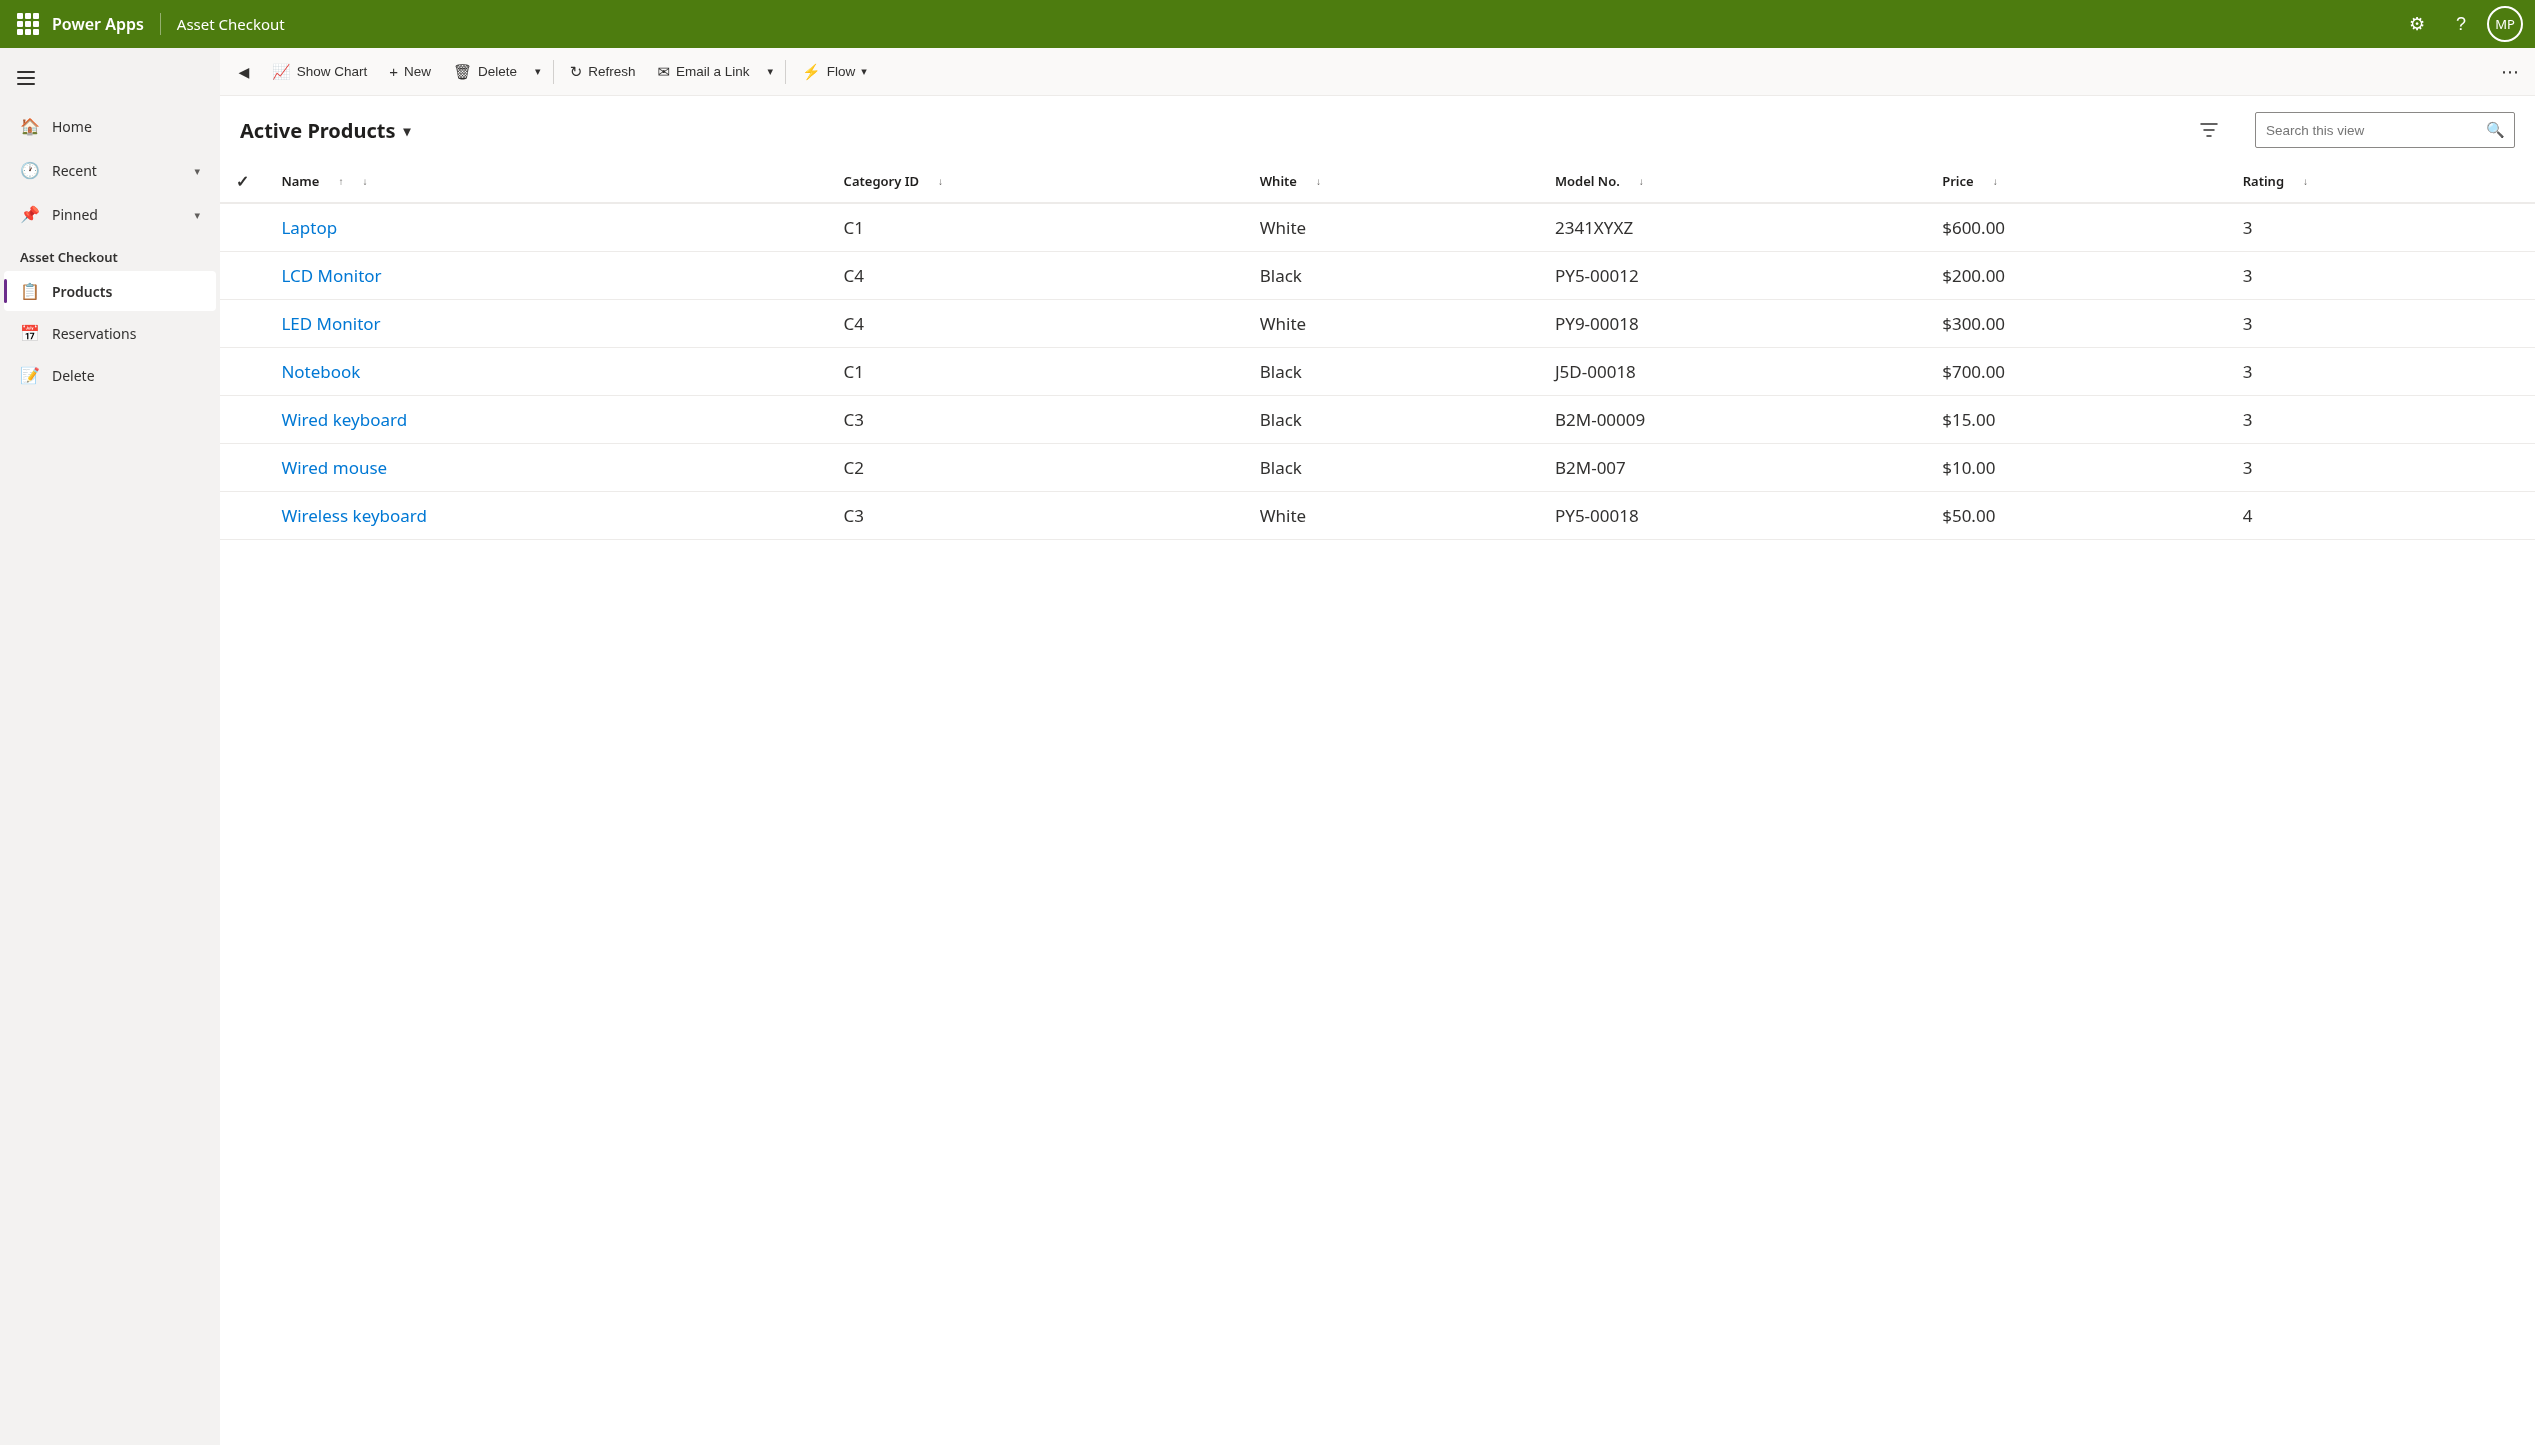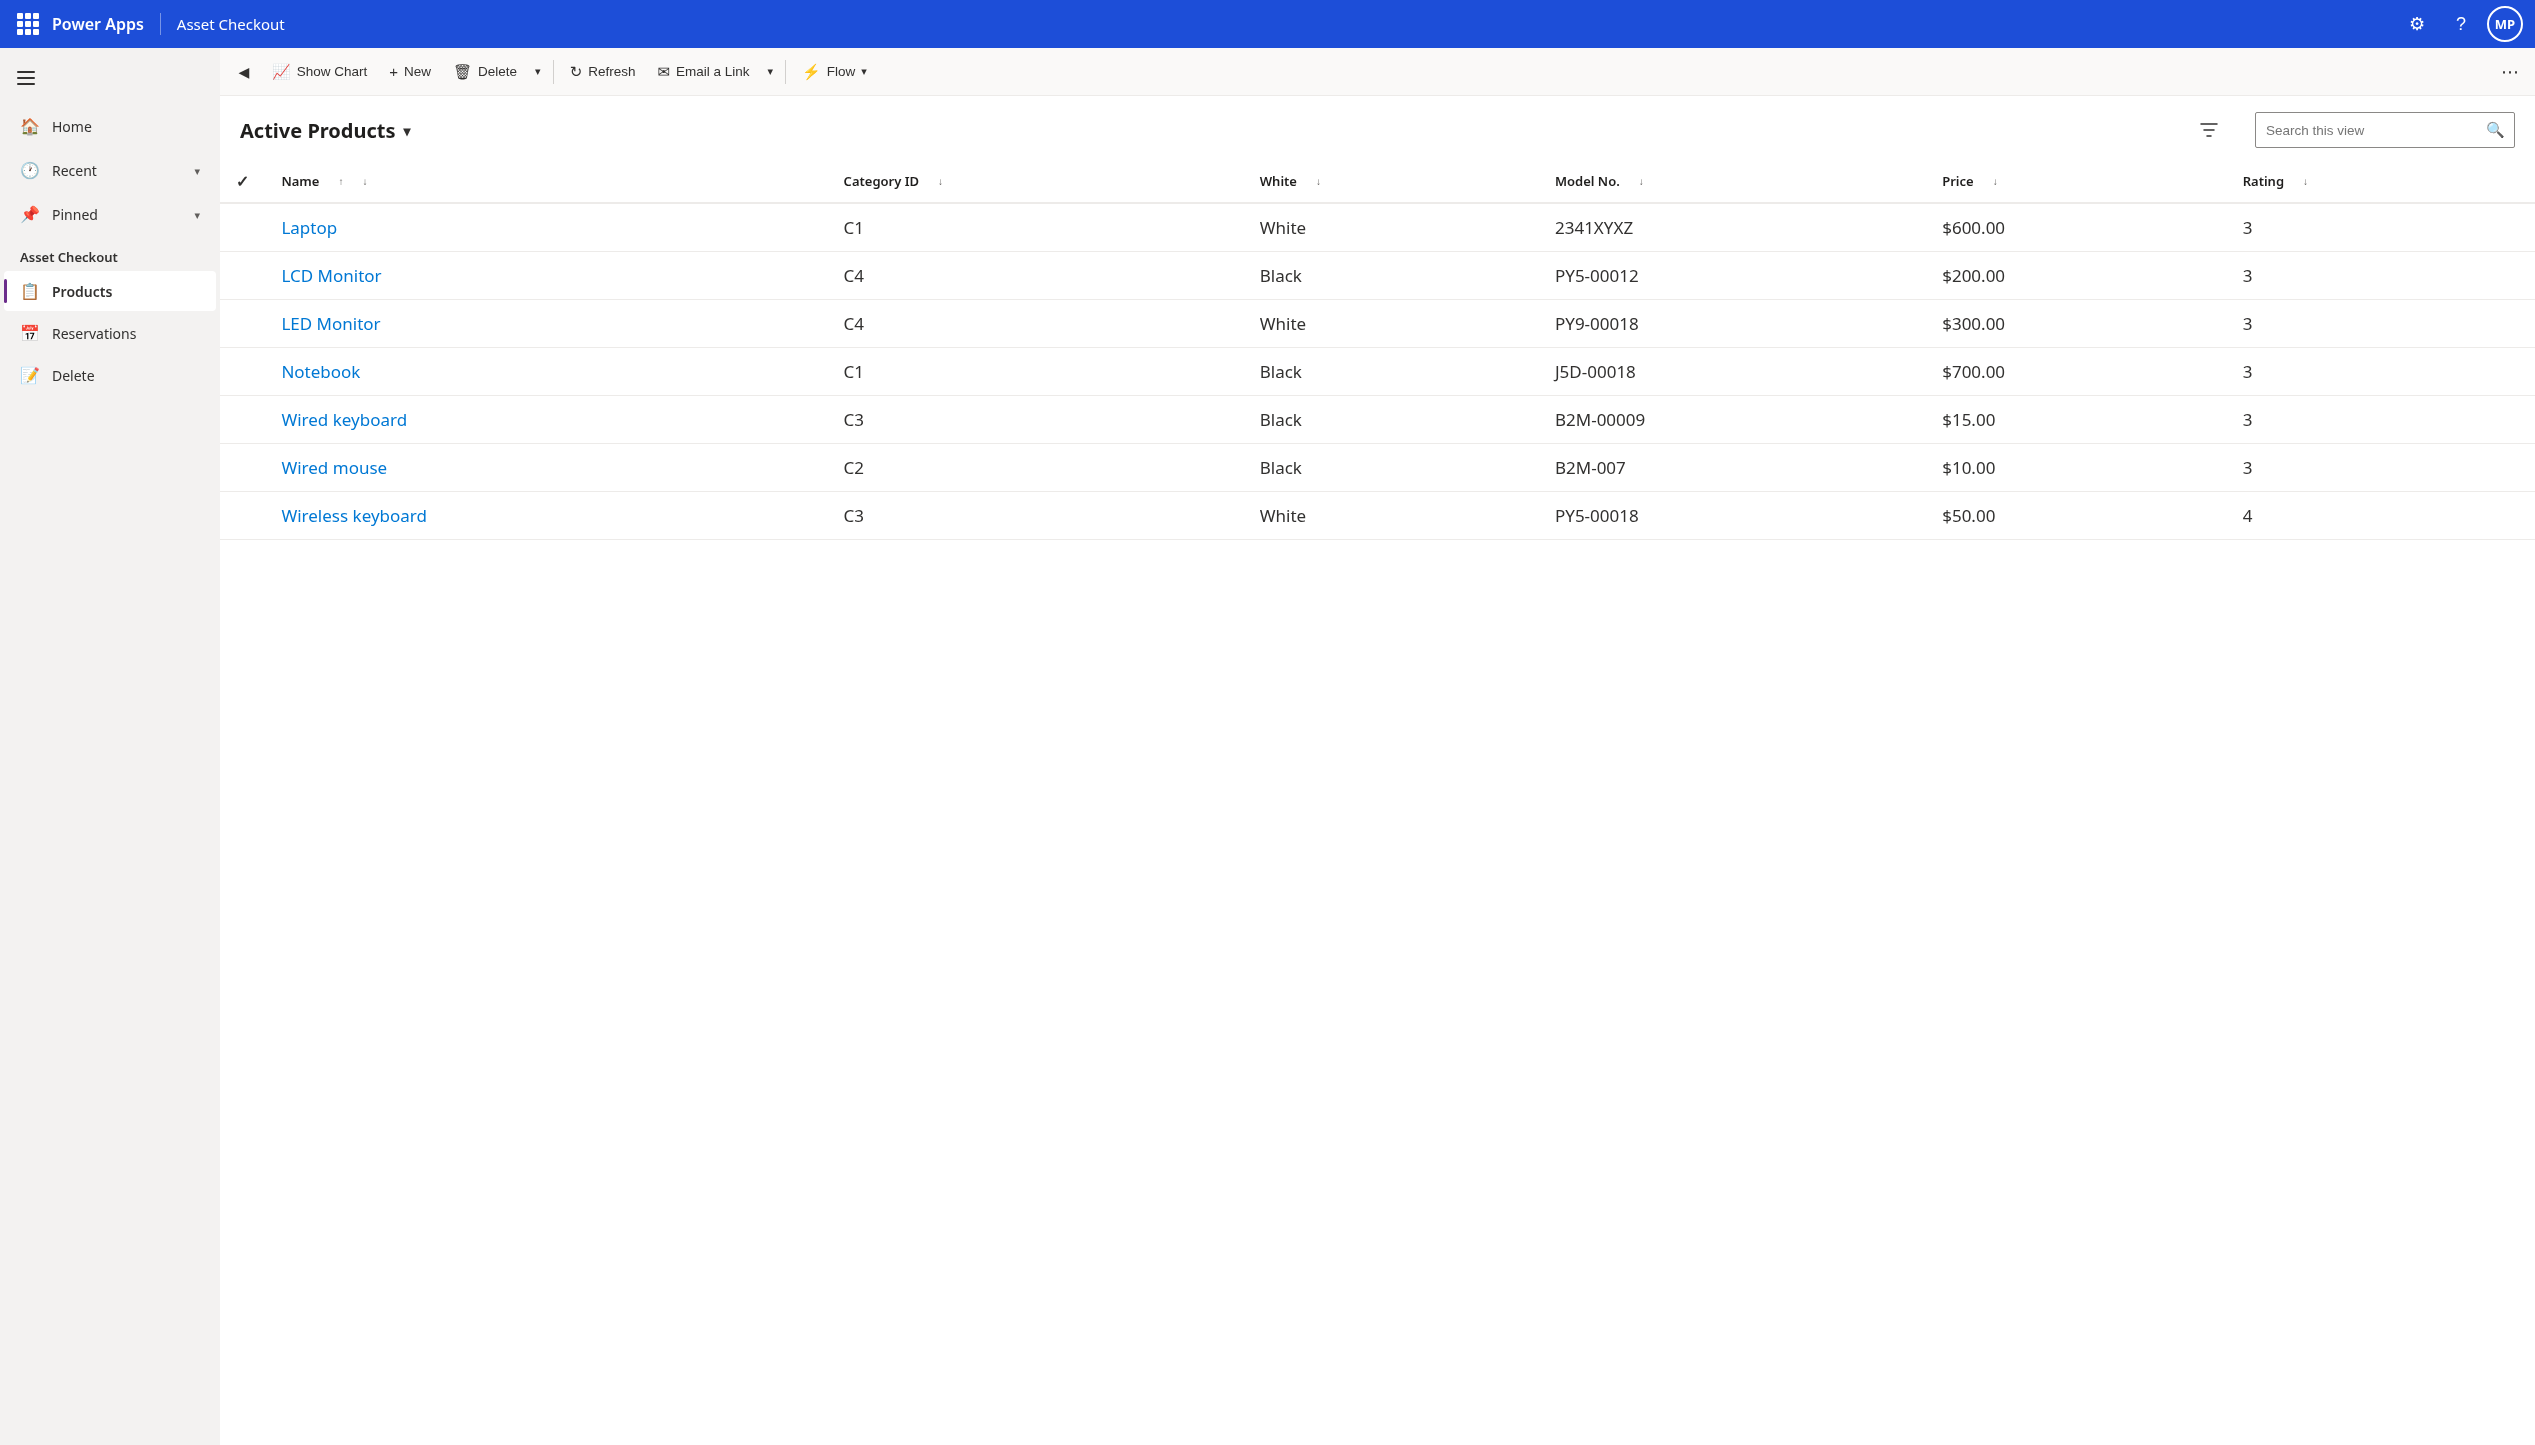--- a/index.html
+++ b/index.html
@@ -1,20 +1,20 @@
 <!DOCTYPE html>
 <html><head>
   <meta charset="utf-8">
   <style>
     * { box-sizing: border-box; margin: 0; padding: 0; }
     body { font-family: 'Segoe UI', system-ui, sans-serif; font-size: 14px; background: #f3f2f1; height: 100vh; display: flex; flex-direction: column; overflow: hidden; }
 
     
     .top-header {
-      background: #1d4ed8;
+      background: #4d7c0f;
       color: white;
       height: 48px;
       display: flex;
       align-items: center;
       padding: 0 12px;
       flex-shrink: 0;
     }
     .waffle-icon {
       width: 32px; height: 32px; display: flex; align-items: center; justify-content: center; cursor: pointer; margin-right: 8px;
     }
@@ -25,21 +25,21 @@
     .app-name {
       font-size: 16px; font-weight: 600; color: white; margin-right: 16px; padding-right: 16px; border-right: 1px solid rgba(255,255,255,0.4);
     }
     .app-context { font-size: 15px; font-weight: 400; color: white; }
     .header-spacer { flex: 1; }
     .header-icons { display: flex; align-items: center; gap: 8px; }
     .header-icon-btn {
       width: 36px; height: 36px; border-radius: 50%; display: flex; align-items: center; justify-content: center; cursor: pointer; color: white; font-size: 18px; border: none; background: transparent;
     }
     .avatar {
-      width: 36px; height: 36px; border-radius: 50%; background: transparent; border: 2px solid white; display: flex; align-items: center; justify-content: center; font-size: 13px; font-weight: 700; color: white; cursor: pointer;
+      width: 36px; height: 36px; border-radius: 50%; background: transparent; border: 2px solid white; display: flex; align-items: center; justify-content: center; font-size: 13px; font-weight: 400; color: white; cursor: pointer;
     }
 
     
     .main-layout { display: flex; flex: 1; overflow: hidden; }
 
     
     .sidebar {
       width: 220px; background: #f3f2f1; flex-shrink: 0; display: flex; flex-direction: column; overflow-y: auto; padding-bottom: 16px;
     }
     .sidebar-top {

